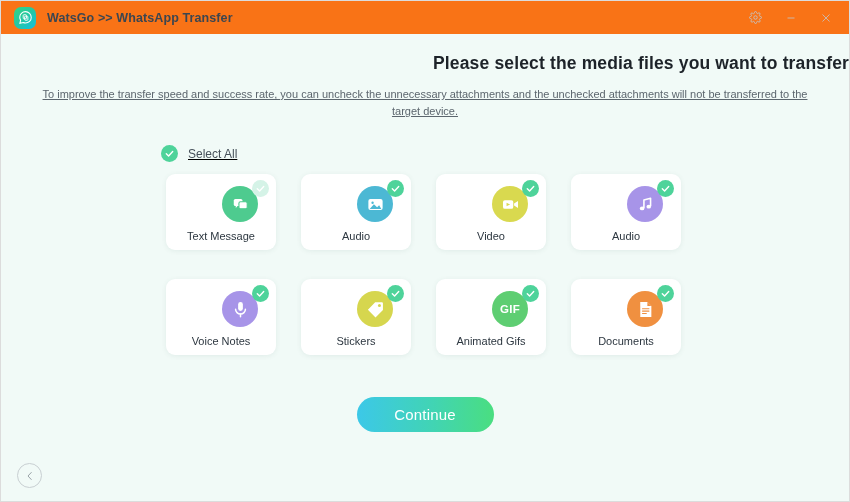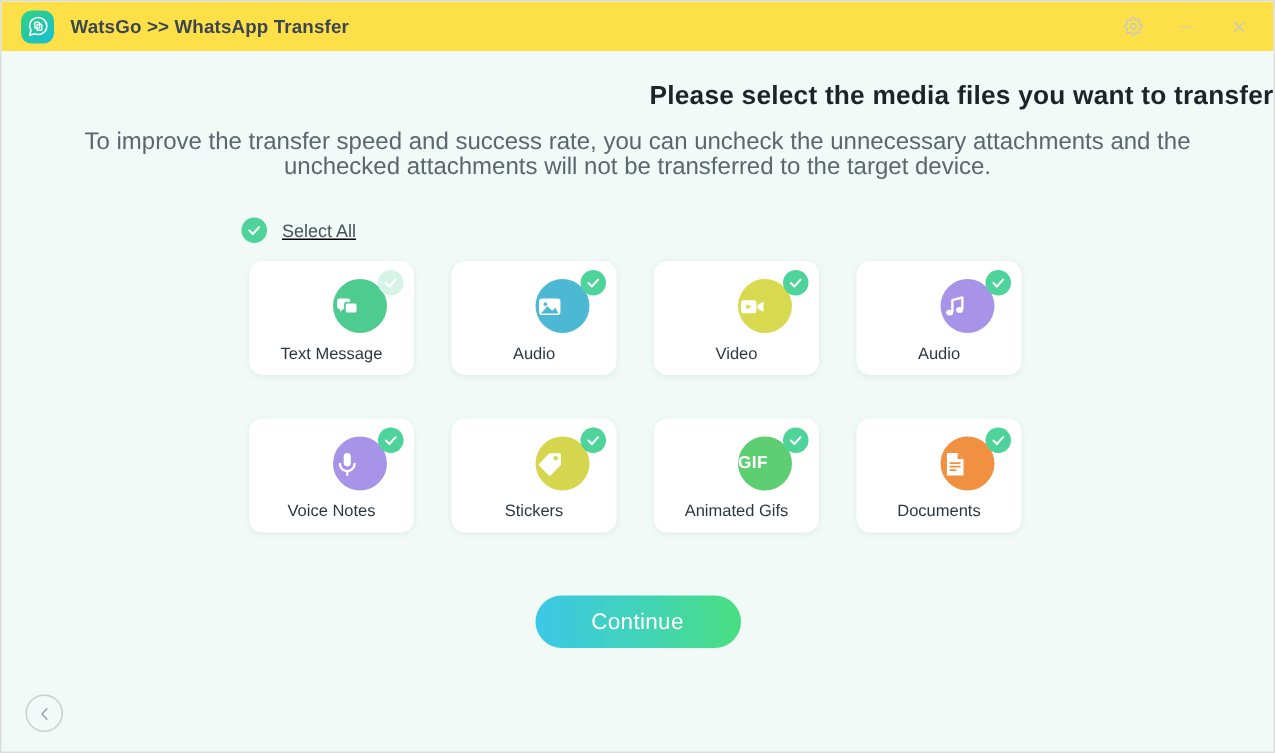--- a/index.html
+++ b/index.html
@@ -21,21 +21,21 @@
     height: 502px;
     position: relative;
     background: #f1faf7;
     border: 1px solid #dcdcdc;
     overflow: hidden;
   }
 
   
   #titlebar {
     height: 33px;
-    background: #fde047;
+    background: #f97316;
     display: flex;
     align-items: center;
     padding: 0 12px 0 13px;
     position: relative;
     z-index: 5;
   }
 
   #app-logo {
     width: 22px;
     height: 22px;
@@ -81,23 +81,24 @@
     font-weight: bold;
     color: #1d2329;
     margin-top: 19px;
     letter-spacing: .15px;
   }
 
   #subhead {
     margin: 12px auto 0;
     width: 770px;
     text-align: center;
-    font-size: 16px;
+    font-size: 11px;
     line-height: 17px;
     color: #5c666e;
+    text-decoration: underline;
   }
 
   
   #select-all-row {
     display: flex;
     align-items: center;
     margin: 25px 0 0 160px;
     text-decoration: underline;
   }
   #select-all-row .label {
@@ -148,21 +149,21 @@
     top: 6px;
     right: 7px;
   }
 
   .icon-circle {
     width: 36px;
     height: 36px;
     border-radius: 50%;
     display: flex;
     align-items: center;
-    justify-content: flex-start;
+    justify-content: center;
     flex: none;
     margin-left: 38px;
   }
   .icon-circle svg { display: block; }
 
   .icon-circle .gif-text {
     color: #ffffff;
     font-size: 11.5px;
     font-weight: bold;
     letter-spacing: .3px;

